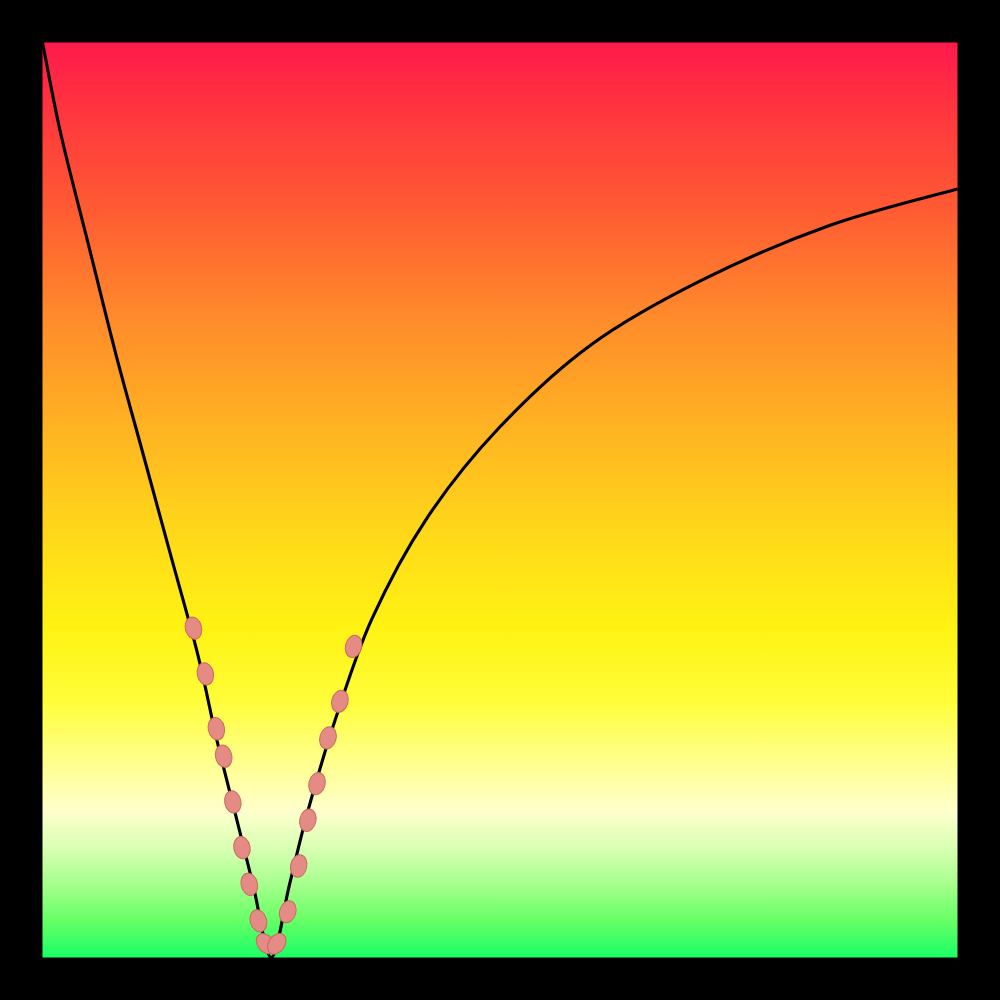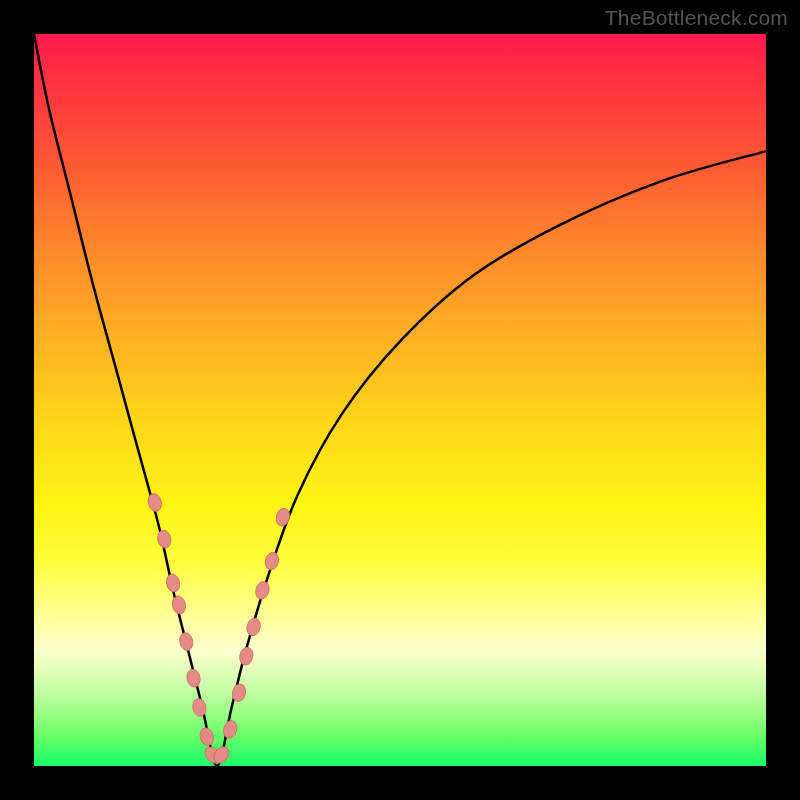--- a/index.html
+++ b/index.html
@@ -55,21 +55,20 @@
     color: #555;
     font-size: 21px;
     letter-spacing: 0.2px;
     font-weight: 400;
   }
 </style>
 </head>
 <body>
 
 <div class="chart-container">
-  <div class="watermark">TheBottleneck.com</div>
   <div class="plot-area">
     <svg class="svg-overlay" viewBox="0 0 732 732">
       <g id="curve-group">
           <path d="M 0 0 C 2.44 12.199999999999989, 8.54 46.35999999999994, 14.64 73.19999999999993 C 20.740000000000002 100.03999999999992, 29.28 131.75999999999996, 36.6 161.03999999999996 C 43.92 190.31999999999996, 51.24 220.82, 58.56 248.88 C 65.88 276.94, 73.19999999999999 302.55999999999995, 80.52 329.4 C 87.84 356.24, 95.16 383.08000000000004, 102.48 409.92 C 109.80000000000001 436.76, 118.34 466.04, 124.44000000000001 490.44 C 130.54000000000002 514.84, 134.20000000000002 535.5799999999999, 139.08 556.3199999999999 C 143.96 577.06, 148.84 595.36, 153.72 614.88 C 158.6 634.4, 163.48000000000002 653.9200000000001, 168.36 673.44 C 173.24 692.96, 178.12 732, 183 732 C 187.88 732, 192.76000000000002 692.96, 197.64000000000001 673.44 C 202.52 653.9200000000001, 206.17999999999998 636.84, 212.27999999999997 614.88 C 218.37999999999997 592.92, 225.70000000000002 567.3000000000001, 234.24 541.6800000000001 C 242.78 516.0600000000001, 251.32 488.00000000000006, 263.52 461.16 C 275.71999999999997 434.32, 290.36 406.26, 307.44 380.64 C 324.52 355.02, 344.04 330.62000000000006, 366 307.44000000000005 C 387.96 284.26000000000005, 412.36 261.0799999999999, 439.2 241.55999999999995 C 466.03999999999996 222.03999999999994, 495.31999999999994 206.18000000000004, 527.04 190.32000000000005 C 558.76 174.46000000000006, 595.36 158.6, 629.52 146.39999999999998 C 663.68 134.19999999999996, 714.92 122, 732 117.12" fill="none" stroke="#000000" stroke-width="2.5"></path>
         </g>
       <g id="marker-group">
           <ellipse cx="120.78" cy="468.48" rx="9" ry="6.5" fill="#e58b85" stroke="#c96a63" stroke-width="0.8" transform="rotate(75.42578380196124 120.78 468.48)"></ellipse>
           <ellipse cx="130.29600000000002" cy="505.08000000000004" rx="9" ry="6.5" fill="#e58b85" stroke="#c96a63" stroke-width="0.8" transform="rotate(77.19573393471325 130.29600000000002 505.08000000000004)"></ellipse>
           <ellipse cx="139.08" cy="549" rx="9" ry="6.5" fill="#e58b85" stroke="#c96a63" stroke-width="0.8" transform="rotate(77.4711922908485 139.08 549)"></ellipse>
           <ellipse cx="144.936" cy="570.96" rx="9" ry="6.5" fill="#e58b85" stroke="#c96a63" stroke-width="0.8" transform="rotate(77.31961650818018 144.936 570.96)"></ellipse>

